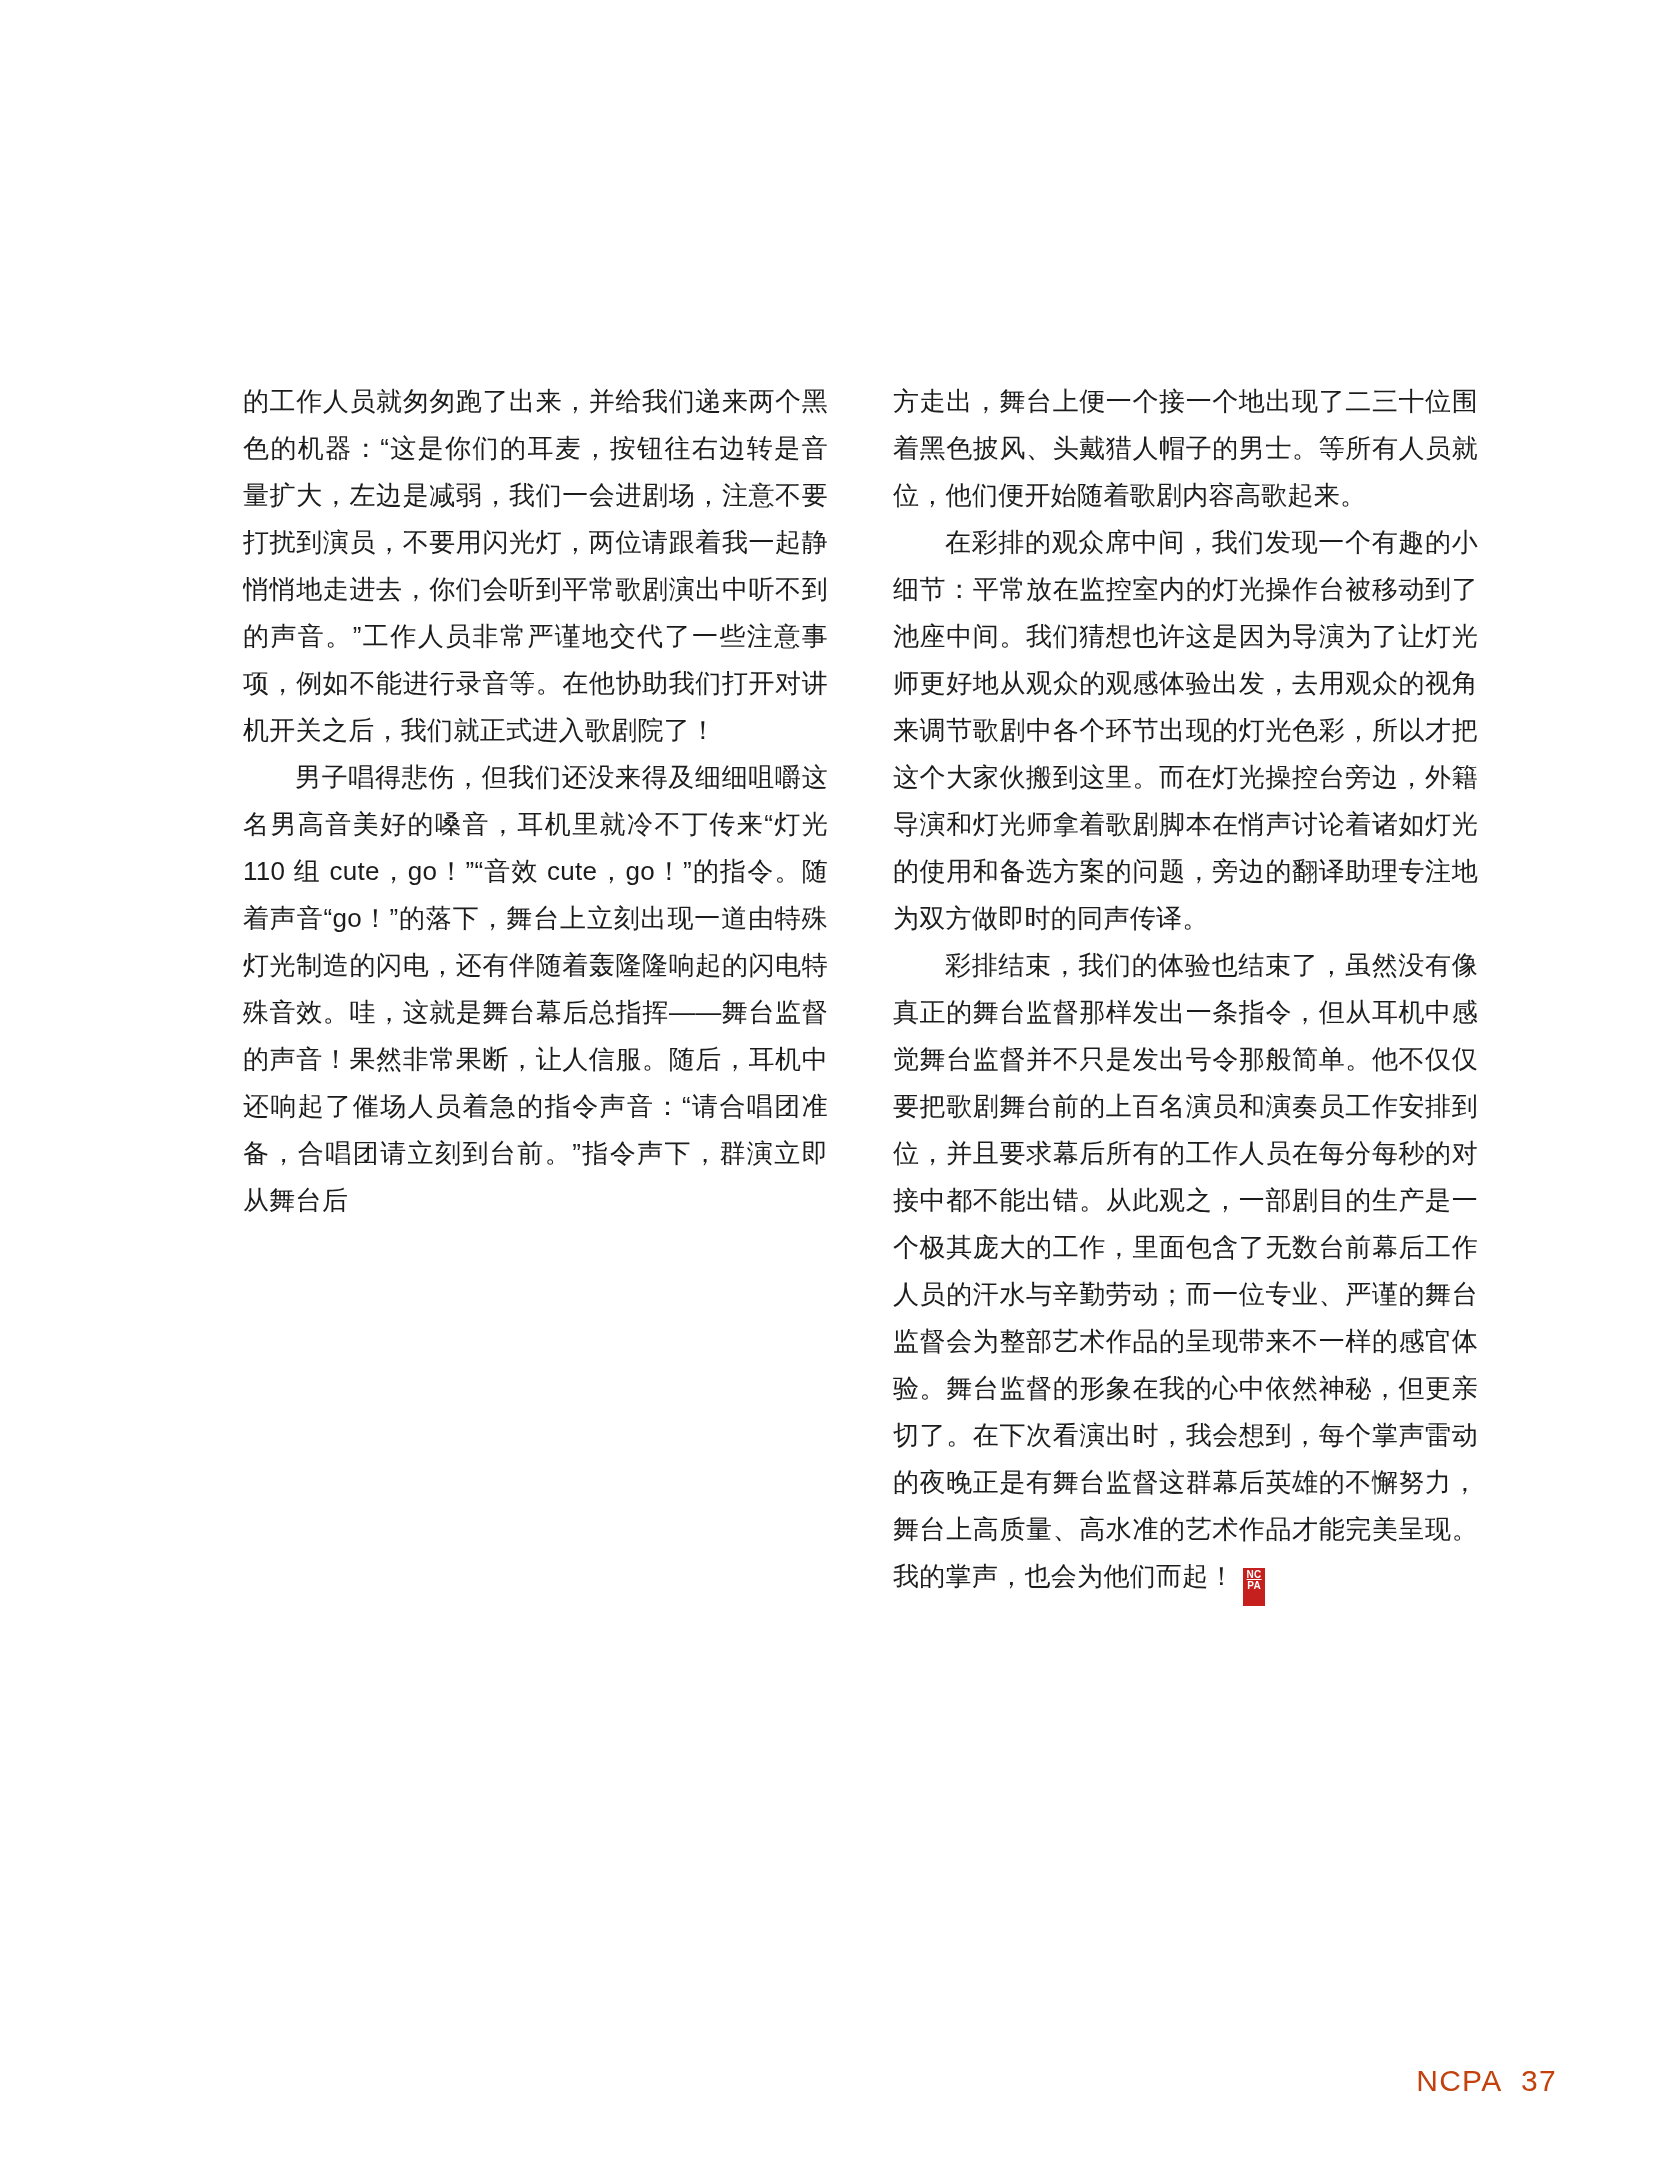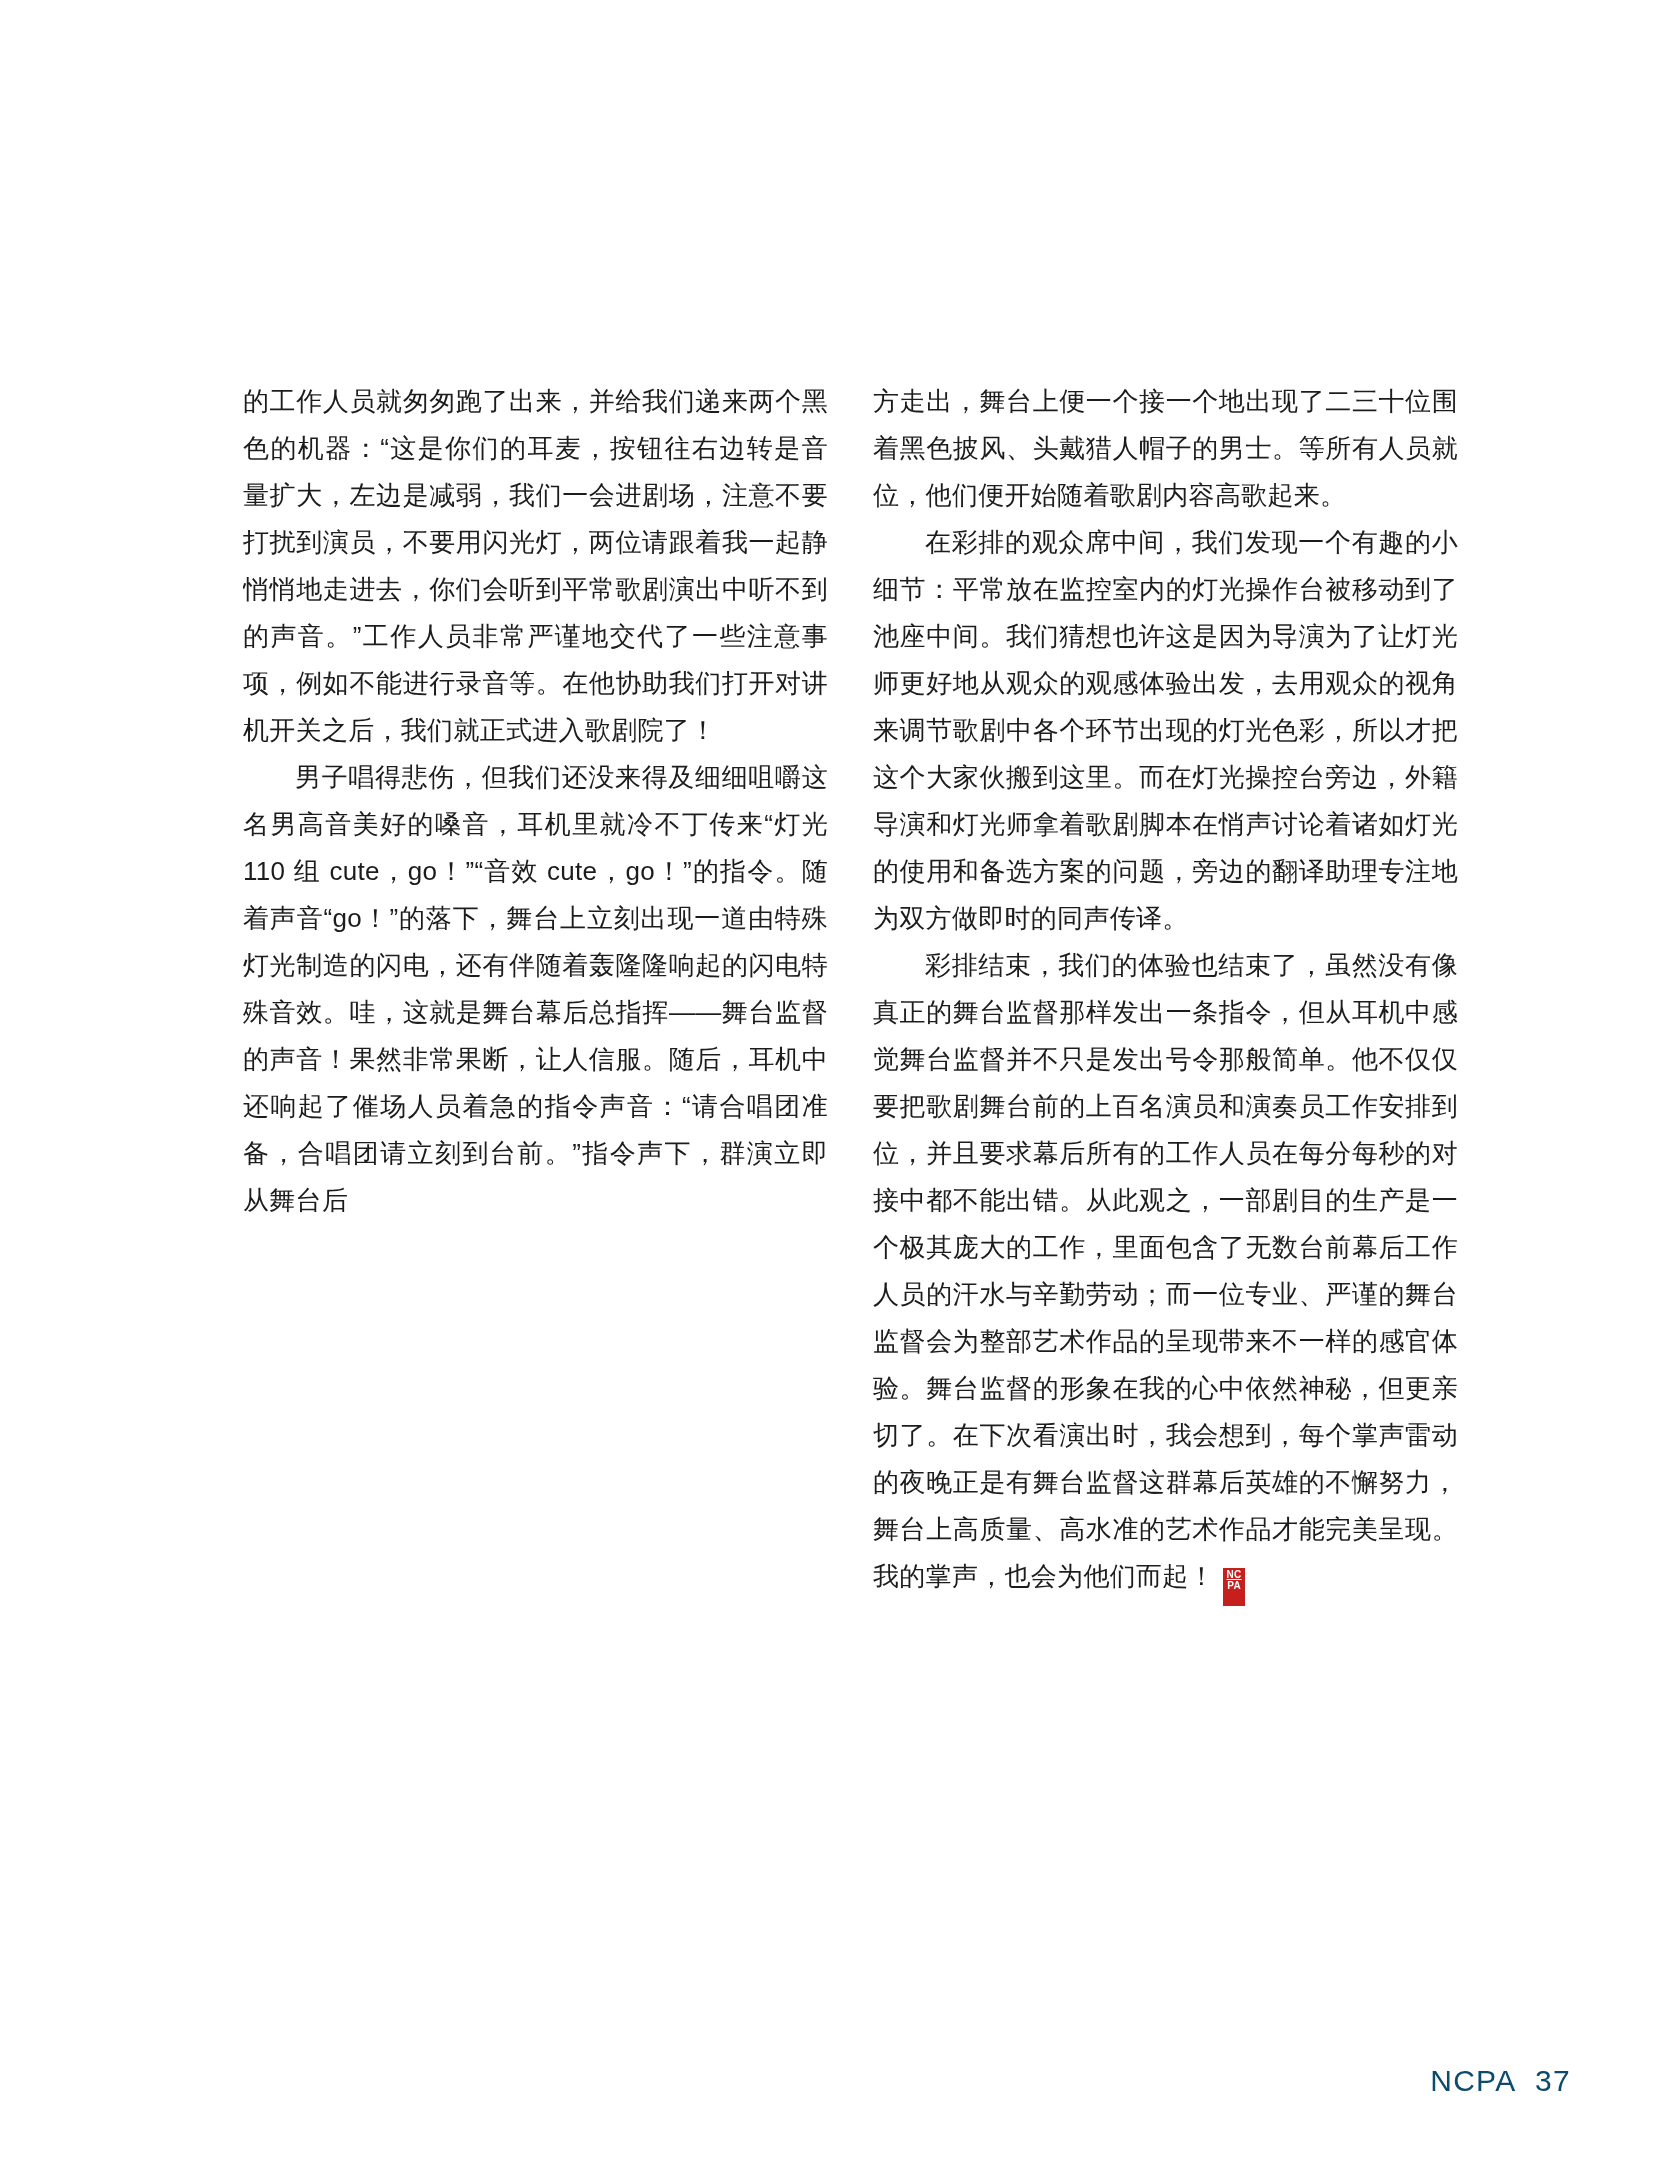--- a/index.html
+++ b/index.html
@@ -10,21 +10,21 @@
     background: #ffffff;
     font-family: "Liberation Sans", sans-serif;
     color: #1c1c1c;
     overflow: hidden;
   }
   .article {
     position: absolute;
     left: 243px;
     top: 378px;
     display: flex;
-    gap: 45px;
+    gap: 65px;
   }
   .col {
     width: 585px;
     height: 1690px;
     overflow: hidden;
     font-size: 26px;
     line-height: 47px;
     text-align: justify;
     letter-spacing: 0.3px;
   }
@@ -48,24 +48,24 @@
   .endmark .l1 {
     display: block;
     margin-top: 1.3px;
     text-decoration: underline;
     text-underline-offset: 1.3px;
   }
   .endmark .l2 { display: block; }
   .footer {
     position: absolute;
     top: 2064px;
-    right: 105px;
+    right: 119px;
     font-size: 30px;
     letter-spacing: 1.3px;
-    color: #0c4a6e;
+    color: #c2410c;
     white-space: nowrap;
   }
   .footer .pgnum { margin-left: 18.5px; }
 </style>
 </head>
 <body>
 
 <div class="page">
 
   <div class="article">

